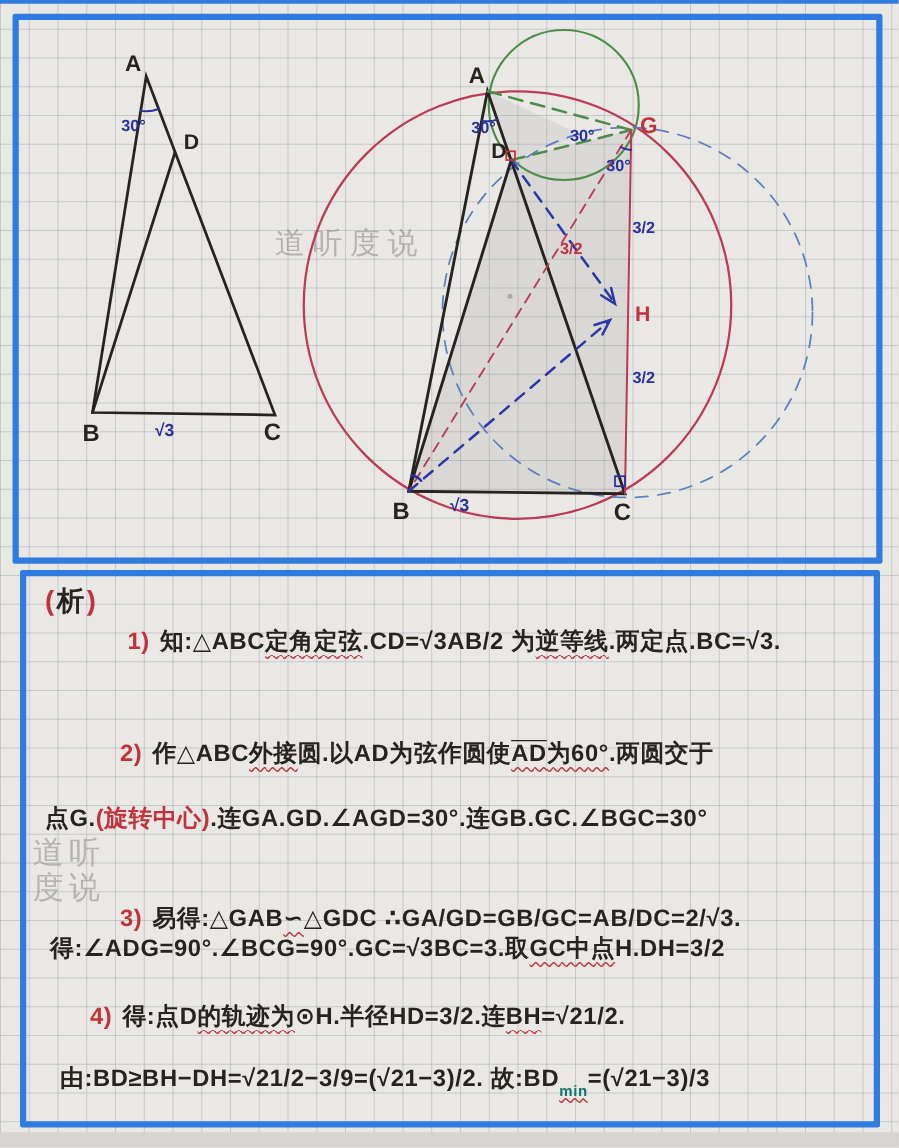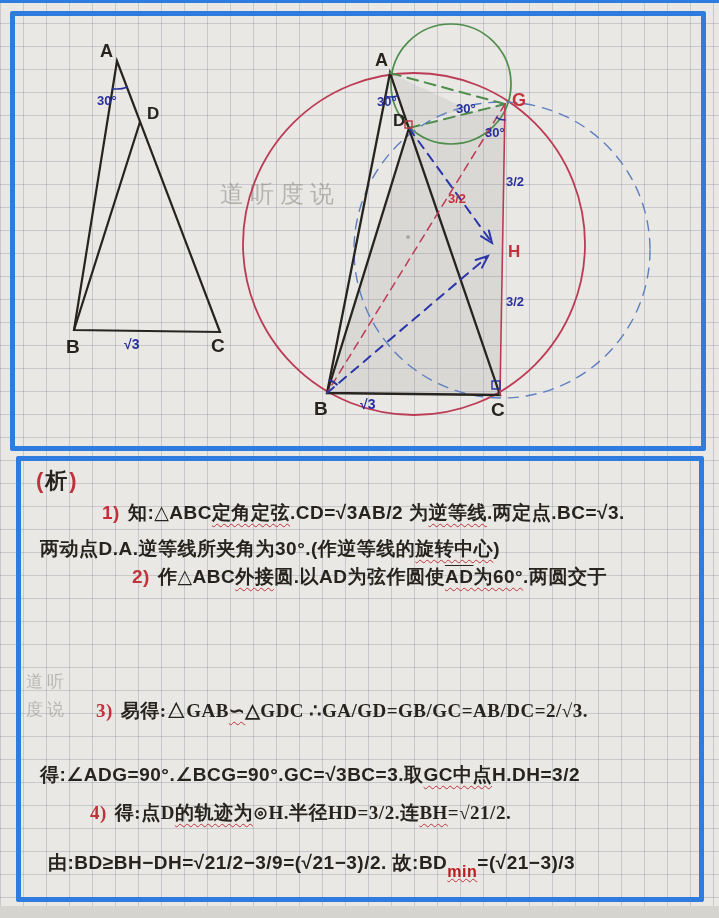--- a/index.html
+++ b/index.html
@@ -18,24 +18,24 @@
   .panel-top{left:10px;top:11px;width:696px;height:440px;}
   .panel-bottom{left:16px;top:456px;width:688px;height:446px;}
   svg{position:absolute;left:0;top:0;}
   .line{position:absolute;white-space:nowrap;font-weight:600;color:#27241f;
         font-size:19px;letter-spacing:.5px;}
   .red{color:#c0333c;}
   .num{color:#c0333c;margin-right:8px;font-weight:700;}
   .wr{text-decoration:underline wavy #c0333c;text-decoration-thickness:1.3px;text-underline-offset:4px;}
   .arc{text-decoration:overline solid #27241f;}
   .hdr{font-size:22px;font-weight:700;letter-spacing:2px;}
-  .submin{font-size:16px;color:#b91c1c;vertical-align:-8px;font-weight:700;
+  .submin{font-size:12px;color:#0f766e;vertical-align:-8px;font-weight:700;
           text-decoration:underline wavy #c0333c;text-decoration-thickness:1px;}
   .wm-side{position:absolute;left:26px;top:668px;width:64px;color:#8f8d89;opacity:.55;
-           font-size:17px;line-height:28px;letter-spacing:4px;font-weight:500;}
+           font-size:25px;line-height:28px;letter-spacing:4px;font-weight:500;}
 </style>
 </head>
 <body>
 
 <div class="page">
   <div class="paper"></div>
   <div class="frame-top"></div>
   <div class="panel panel-top"></div>
   <div class="panel panel-bottom"></div>
   <div class="bottom-strip"></div>
@@ -108,37 +108,37 @@
   </div>
 
   <div class="line hdr" style="left:36px;top:466px;">
     <span class="red">(</span><span>析</span><span class="red">)</span>
   </div>
 
   <div class="line" style="left:102px;top:500px;">
     <span class="num">1)</span><span>知:△ABC</span><span class="wr">定角定弦</span><span>.CD=√3AB/2 为</span><span class="wr">逆等线</span><span>.两定点.BC=√3.</span>
   </div>
 
-  <div class="line" style="left:40px;top:536px;">
-    <span>两动点D.A.逆等线所夹角为30°.(作逆等线的</span><span class="wr">旋转中心</span><span>)</span>
-  </div>
 
-  <div class="line" style="left:96px;top:564px;margin-left:36px;">
+  <div class="line" style="left:96px;top:590px;">
     <span class="num">2)</span><span>作△ABC</span><span class="wr">外接</span><span>圆.以AD为弦作圆使</span><span class="arc"><span class="wr">AD</span></span><span class="wr">为60°</span><span>.两圆交于</span>
   </div>
 
+  <div class="line" style="left:36px;top:642px;">
+    <span>点G.</span><span class="red">(旋转中心)</span><span>.连GA.GD.∠AGD=30°.连GB.GC.∠BGC=30°</span>
+  </div>
 
-  <div class="line" style="left:96px;top:698px;font-family:Liberation Serif, serif;">
+  <div class="line" style="left:96px;top:722px;">
     <span class="num">3)</span><span>易得:△GAB</span><span class="wr">∽</span><span>△GDC ∴GA/GD=GB/GC=AB/DC=2/√3.</span>
   </div>
 
-  <div class="line" style="left:40px;top:746px;margin-top:16px;">
+  <div class="line" style="left:40px;top:746px;">
     <span>得:∠ADG=90°.∠BCG=90°.GC=√3BC=3.取</span><span class="wr">GC中点</span><span>H.DH=3/2</span>
   </div>
 
-  <div class="line" style="left:90px;top:800px;font-family:Liberation Serif, serif;">
+  <div class="line" style="left:72px;top:800px;">
     <span class="num">4)</span><span>得:点D</span><span class="wr">的轨迹为</span><span>⊙H.半径HD=3/2.连</span><span class="wr">BH</span><span>=√21/2.</span>
   </div>
 
   <div class="line" style="left:48px;top:850px;">
     <span>由:BD≥BH−DH=√21/2−3/9=(√21−3)/2. 故:BD</span><span class="submin">min</span><span>=(√21−3)/3</span>
   </div>
 </div>
 
 </body></html>

